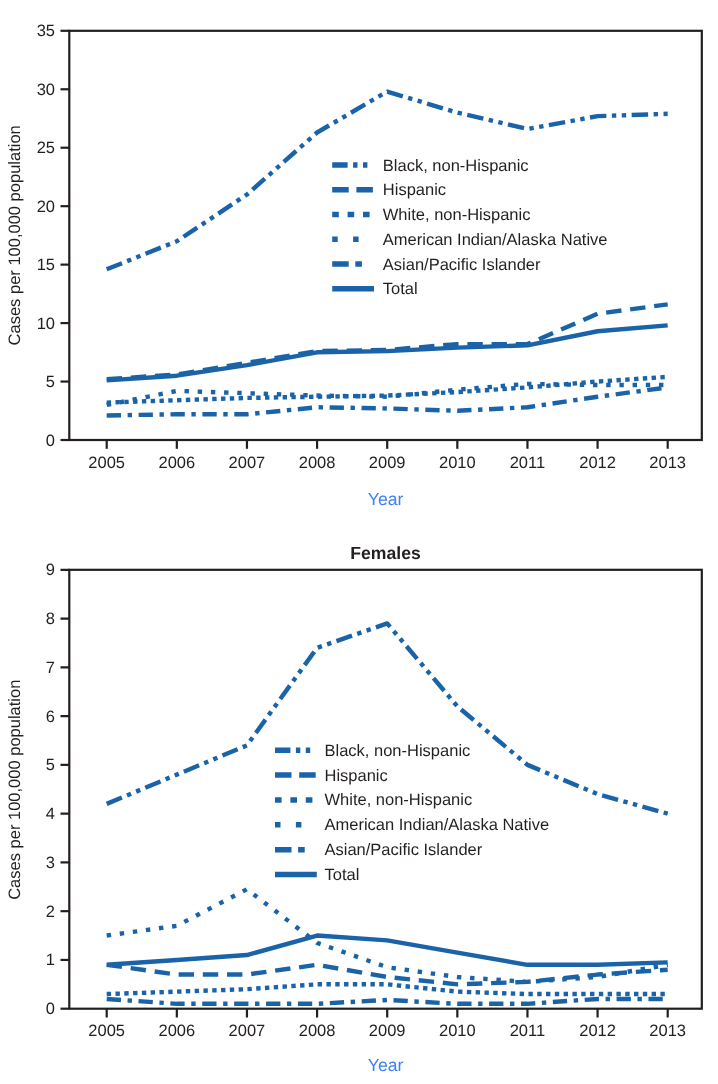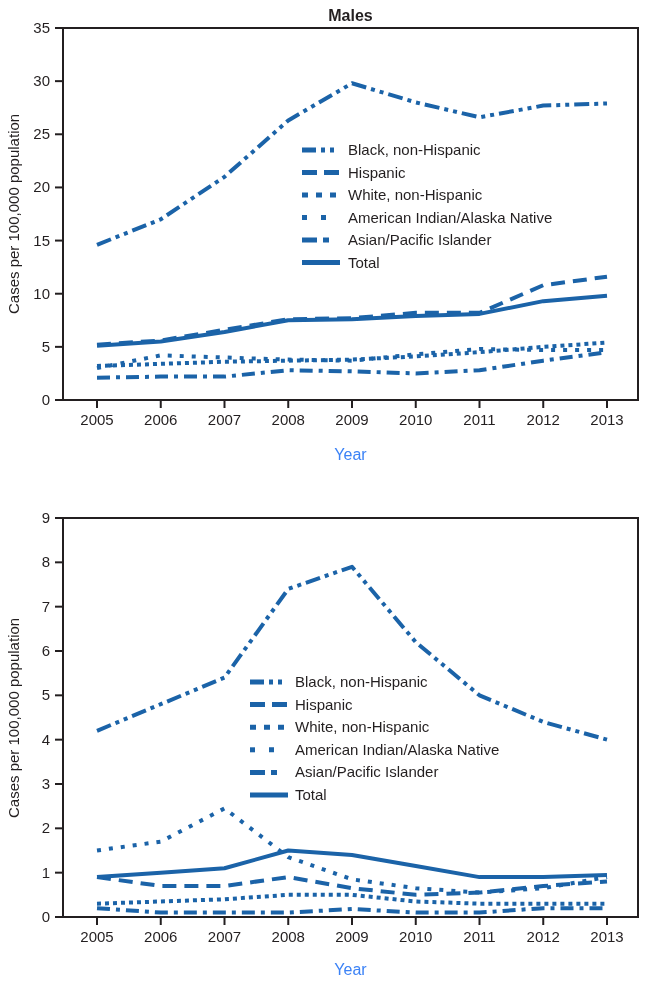--- a/index.html
+++ b/index.html
@@ -79,21 +79,20 @@
         <text x="348" y="177.5" text-anchor="start" class="legend-label">Hispanic</text>
         <line x1="302" y1="195" x2="340" y2="195" stroke="#1b63a8" stroke-width="5" stroke-dasharray="6 8"></line>
         <text x="348" y="200" text-anchor="start" class="legend-label">White, non-Hispanic</text>
         <line x1="302" y1="217.5" x2="340" y2="217.5" stroke="#1b63a8" stroke-width="5" stroke-dasharray="5 14"></line>
         <text x="348" y="222.5" text-anchor="start" class="legend-label">American Indian/Alaska Native</text>
         <line x1="302" y1="240" x2="340" y2="240" stroke="#1b63a8" stroke-width="5" stroke-dasharray="15 6 6 20"></line>
         <text x="348" y="245" text-anchor="start" class="legend-label">Asian/Pacific Islander</text>
         <line x1="302" y1="262.5" x2="340" y2="262.5" stroke="#1b63a8" stroke-width="5"></line>
         <text x="348" y="267.5" text-anchor="start" class="legend-label">Total</text>
       </svg>
-    <h2 class="chart-title">Males</h2>
     <div class="ylabel">Cases per 100,000 population</div>
     <div class="xlabel">Year</div>
   </section>
 
   <section class="chart" id="chart-1">
     <svg class="plot" width="653" height="505">
         <rect x="63" y="38" width="575" height="399" fill="none" stroke="#231f20" stroke-width="2"></rect>
         <line x1="55" y1="437" x2="63" y2="437" stroke="#231f20" stroke-width="2"></line>
         <text x="50" y="442" text-anchor="end" class="">0</text>
         <line x1="55" y1="392.6666666666667" x2="63" y2="392.6666666666667" stroke="#231f20" stroke-width="2"></line>
@@ -144,17 +143,18 @@
         <text x="295" y="229.6" text-anchor="start" class="legend-label">Hispanic</text>
         <line x1="250" y1="247.2" x2="288" y2="247.2" stroke="#1b63a8" stroke-width="5" stroke-dasharray="6 8"></line>
         <text x="295" y="252.2" text-anchor="start" class="legend-label">White, non-Hispanic</text>
         <line x1="250" y1="269.8" x2="288" y2="269.8" stroke="#1b63a8" stroke-width="5" stroke-dasharray="5 14"></line>
         <text x="295" y="274.8" text-anchor="start" class="legend-label">American Indian/Alaska Native</text>
         <line x1="250" y1="292.4" x2="288" y2="292.4" stroke="#1b63a8" stroke-width="5" stroke-dasharray="15 6 6 20"></line>
         <text x="295" y="297.4" text-anchor="start" class="legend-label">Asian/Pacific Islander</text>
         <line x1="250" y1="315" x2="288" y2="315" stroke="#1b63a8" stroke-width="5"></line>
         <text x="295" y="320" text-anchor="start" class="legend-label">Total</text>
       </svg>
+    <h2 class="chart-title">Females</h2>
     <div class="ylabel">Cases per 100,000 population</div>
     <div class="xlabel">Year</div>
   </section>
 
 </div>
 
 </body></html>

